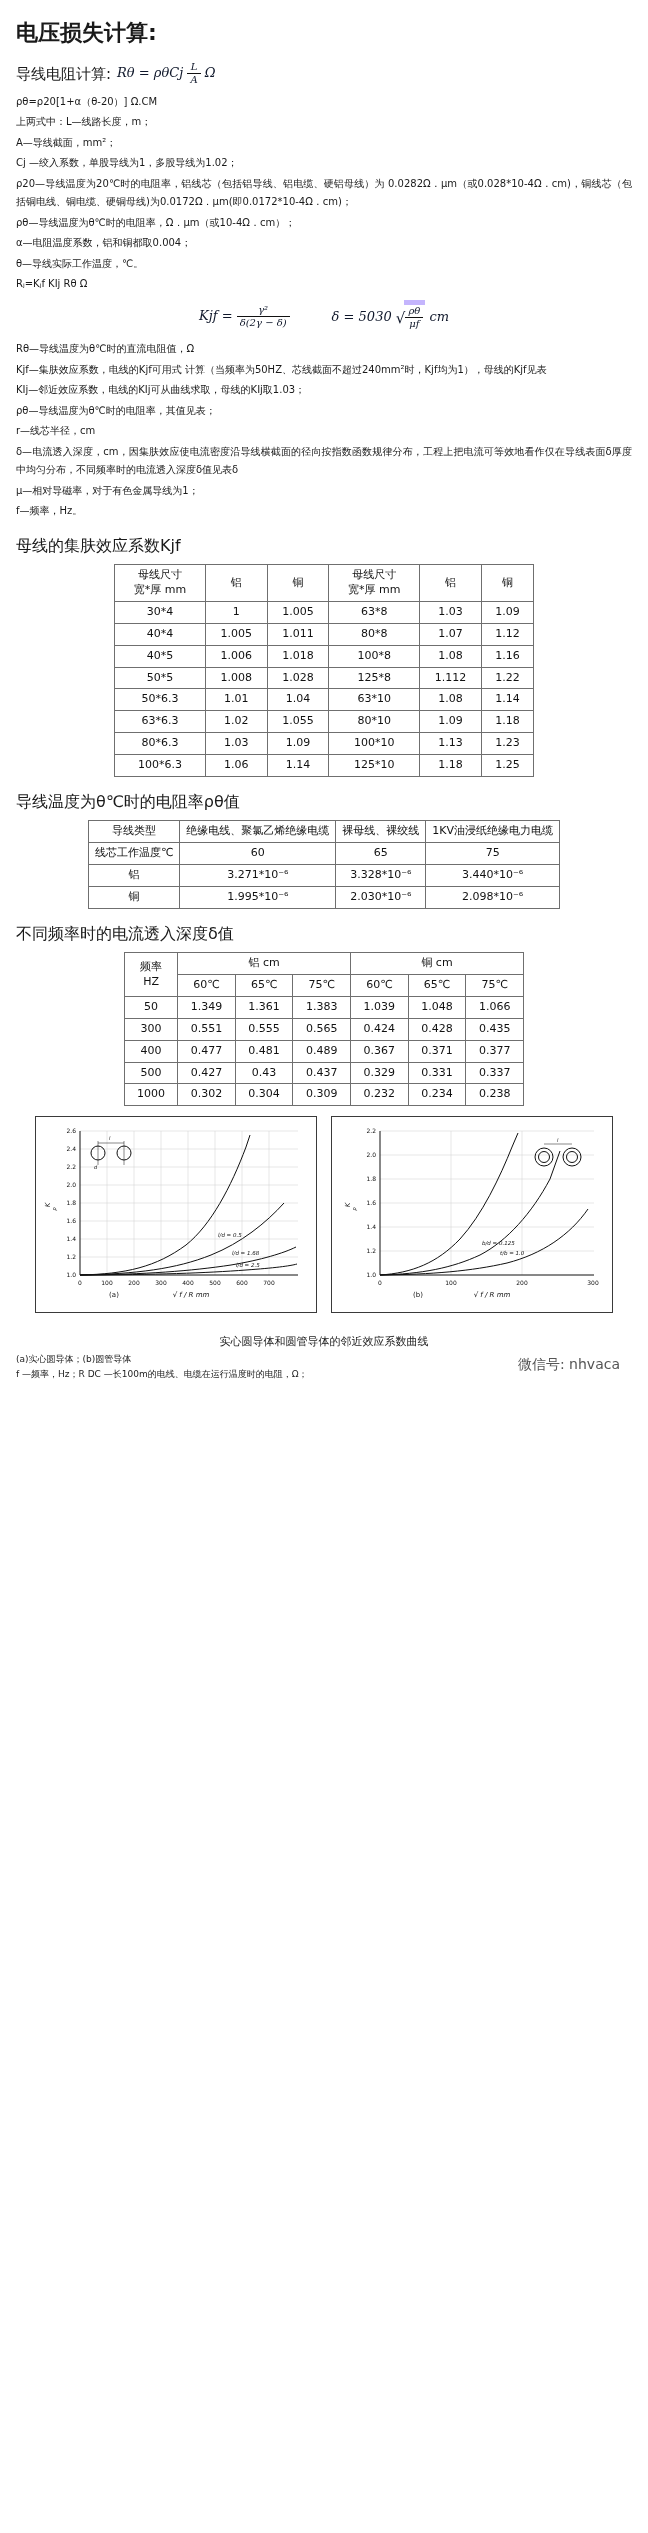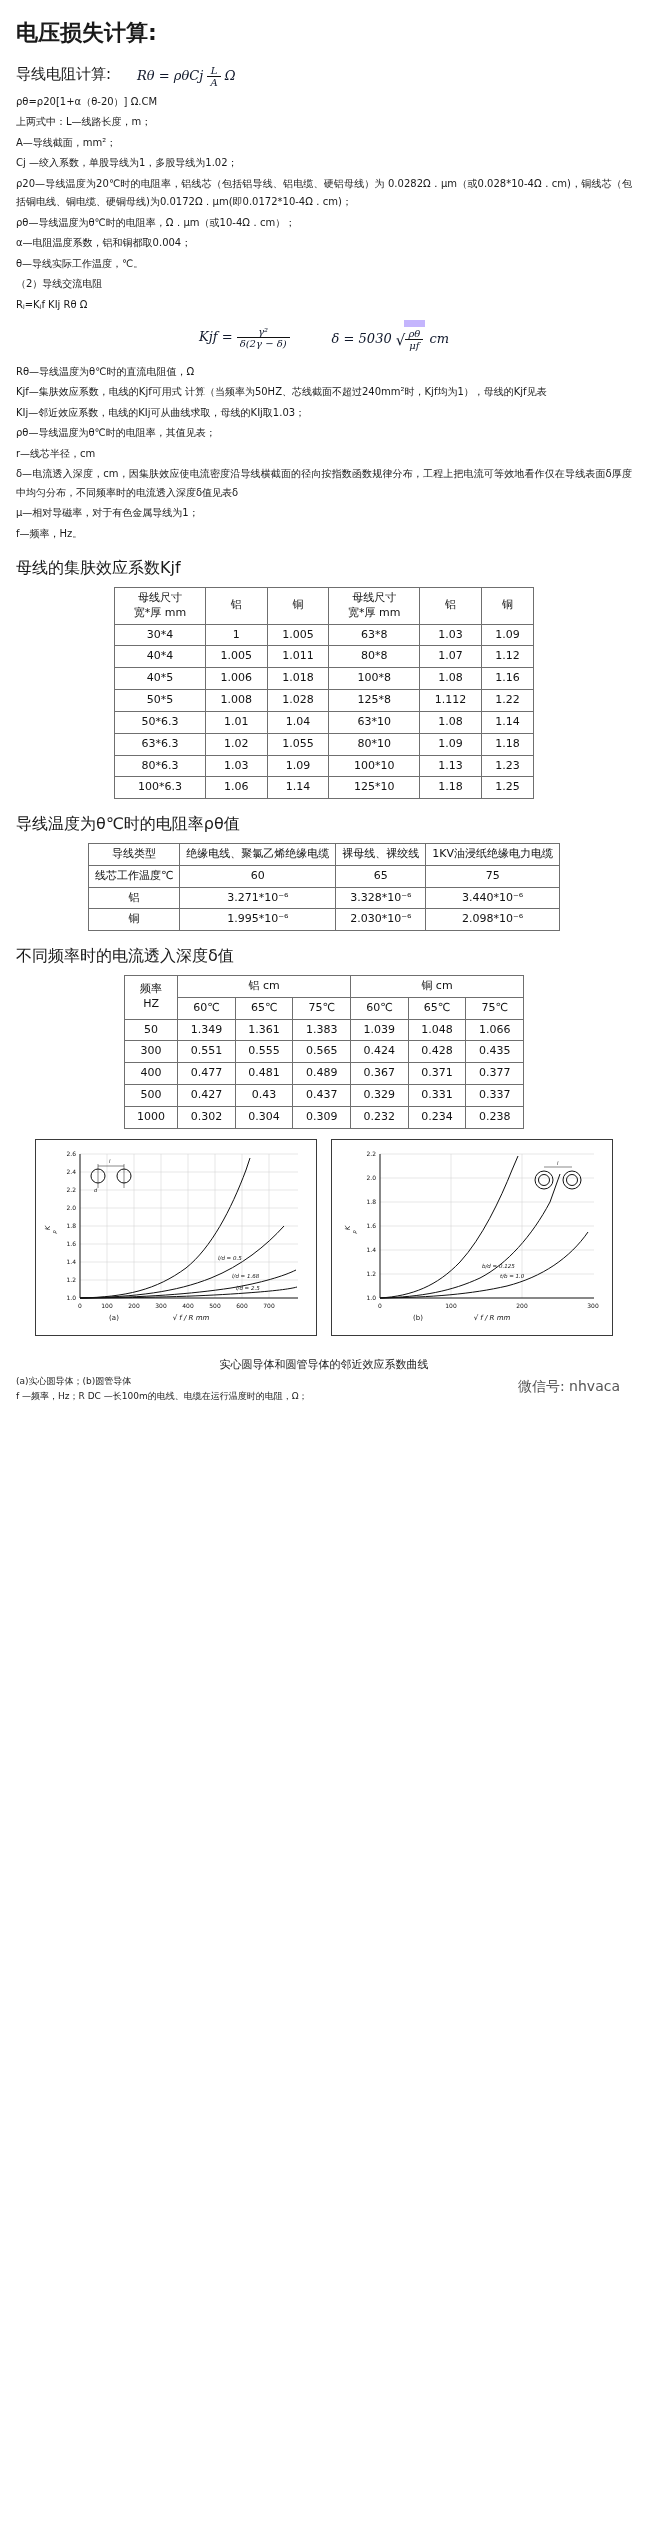--- a/index.html
+++ b/index.html
@@ -27,22 +27,22 @@
     line-height: 1.4;
   }
   .para {
     margin: 0 0 2px 0;
     font-size: 10px;
     line-height: 1.85;
     text-align: justify;
   }
   .formula-row {
     display: flex;
-    align-items: flex-end;
-    gap: 26px;
+    align-items: flex-start;
+    gap: 6px;
     margin: 2px 0 4px 0;
   }
   .formula-row .lbl {
     font-size: 15px;
     white-space: nowrap;
   }
   .mathimg {
     font-family: "DejaVu Serif", "Liberation Serif", serif;
     font-style: italic;
     font-size: 13px;
@@ -60,21 +60,21 @@
     display: block;
     border-bottom: 1px solid #111;
     padding: 0 3px;
   }
   .frac .den {
     display: block;
     padding: 0 3px;
   }
   .sqrt {
     display: inline-block;
-    border-top: 7px solid #c4b5fd;
+    border-top: 5px solid #c4b5fd;
     padding: 0 2px 0 1px;
     margin-left: -1px;
   }
   .formula-block {
     display: flex;
     gap: 42px;
     align-items: center;
     justify-content: center;
     margin: 6px 0 8px 0;
     font-family: "DejaVu Serif", "Liberation Serif", serif;
@@ -161,21 +161,20 @@
   </div>
 
   <p class="para">ρθ=ρ20[1+α（θ-20）] Ω.CM</p>
   <p class="para">上两式中：L—线路长度，m；</p>
   <p class="para">A—导线截面，mm²；</p>
   <p class="para">Cj —绞入系数，单股导线为1，多股导线为1.02；</p>
   <p class="para">ρ20—导线温度为20℃时的电阻率，铝线芯（包括铝导线、铝电缆、硬铝母线）为 0.0282Ω．μm（或0.028*10-4Ω．cm)，铜线芯（包括铜电线、铜电缆、硬铜母线)为0.0172Ω．μm(即0.0172*10-4Ω．cm)；</p>
   <p class="para">ρθ—导线温度为θ℃时的电阻率，Ω．μm（或10-4Ω．cm）；</p>
   <p class="para">α—电阻温度系数，铝和铜都取0.004；</p>
   <p class="para">θ—导线实际工作温度，℃。</p>
-  <p class="para">（2）导线交流电阻</p>
 
   <p class="para">Rⱼ=Kⱼf  KIj  Rθ    Ω</p>
 
   <div class="formula-block">
     <span class="mathimg">
       Kjf =
       <span class="frac">
         <span class="num">γ²</span>
         <span class="den">δ(2γ − δ)</span>
       </span>

